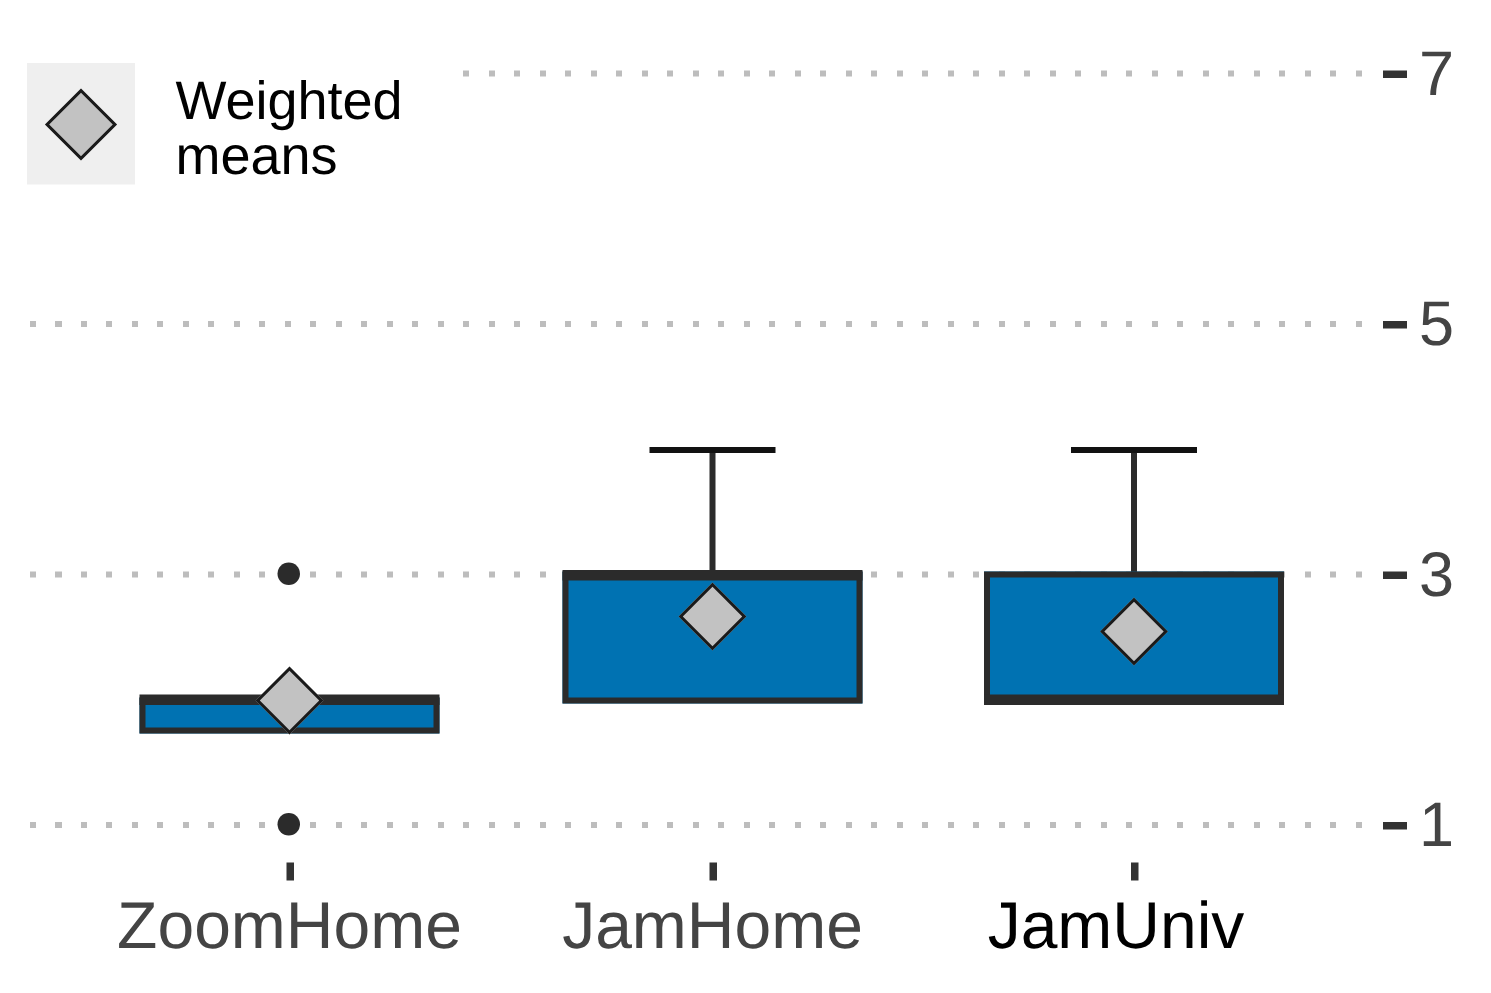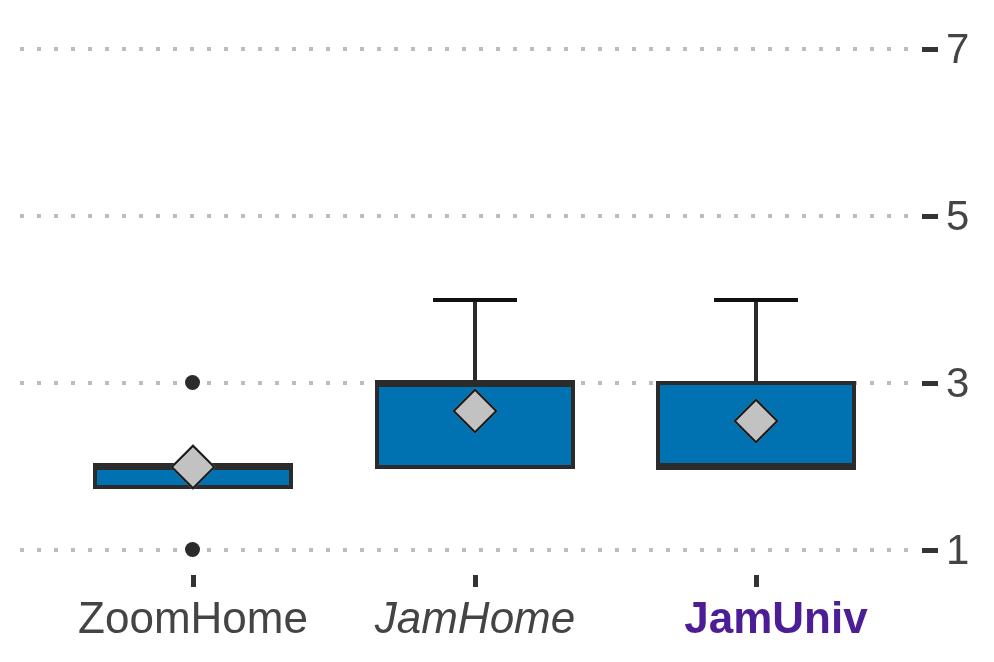--- a/index.html
+++ b/index.html
@@ -47,23 +47,29 @@
       <div class="outlier-dot" style="left: 185px; top: 375px; width: 15px; height: 15px; background: rgb(43, 43, 43);"></div>
       <div class="mean-diamond" style="left: 177px; top: 450.5px; width: 28px; height: 28px; background: rgb(194, 194, 194); border: 2px solid rgb(26, 26, 26);"></div>
       <div class="x-tick" style="left: 191px; top: 575px; background: rgb(51, 51, 51);"></div>
       <div class="x-label" style="left: 73px; top: 596px; color: rgb(68, 68, 68);">ZoomHome</div>
       <div class="whisker-line" style="left: 473px; top: 299.5px; width: 4px; height: 83.5px; background: rgb(43, 43, 43);"></div>
       <div class="whisker-cap" style="left: 433px; top: 297.5px; width: 84px; height: 4px; background: rgb(17, 17, 17);"></div>
       <div class="box-rect" style="left: 375px; top: 381px; width: 200px; height: 87.5px; background: rgb(0, 114, 178); border: 4px solid rgb(43, 43, 43);"></div>
       <div class="median-bar" style="left: 375px; top: 379.5px; width: 200px; height: 7px; background: rgb(43, 43, 43);"></div>
       <div class="mean-diamond" style="left: 459px; top: 395.39px; width: 28px; height: 28px; background: rgb(194, 194, 194); border: 2px solid rgb(26, 26, 26);"></div>
       <div class="x-tick" style="left: 473px; top: 575px; background: rgb(51, 51, 51);"></div>
-      <div class="x-label" style="left: 355px; top: 596px; color: rgb(68, 68, 68); font-style: italic;">JamHome</div>
+      <div class="x-label" style="left: 355px; top: 596px; color: rgb(68, 68, 68);">JamHome</div>
       <div class="whisker-line" style="left: 754px; top: 299.5px; width: 4px; height: 83.5px; background: rgb(43, 43, 43);"></div>
       <div class="whisker-cap" style="left: 714px; top: 297.5px; width: 84px; height: 4px; background: rgb(17, 17, 17);"></div>
       <div class="box-rect" style="left: 656px; top: 381px; width: 200px; height: 87.5px; background: rgb(0, 114, 178); border: 4px solid rgb(43, 43, 43);"></div>
       <div class="median-bar" style="left: 656px; top: 463px; width: 200px; height: 7px; background: rgb(43, 43, 43);"></div>
       <div class="mean-diamond" style="left: 740px; top: 404.575px; width: 28px; height: 28px; background: rgb(194, 194, 194); border: 2px solid rgb(26, 26, 26);"></div>
       <div class="x-tick" style="left: 754px; top: 575px; background: rgb(51, 51, 51);"></div>
-      <div class="x-label" style="left: 656px; top: 596px; color: #4c1d95; font-weight: bold;">JamUniv</div>
+      <div class="x-label" style="left: 624px; top: 596px; color: #000000;">JamUniv</div>
     </div>
 
+  <div class="legend">
+    <div class="legend-key">
+      <div class="legend-diamond"></div>
+    </div>
+    <div class="legend-label">Weighted means</div>
+  </div>
 </div>
 
 </body></html>

